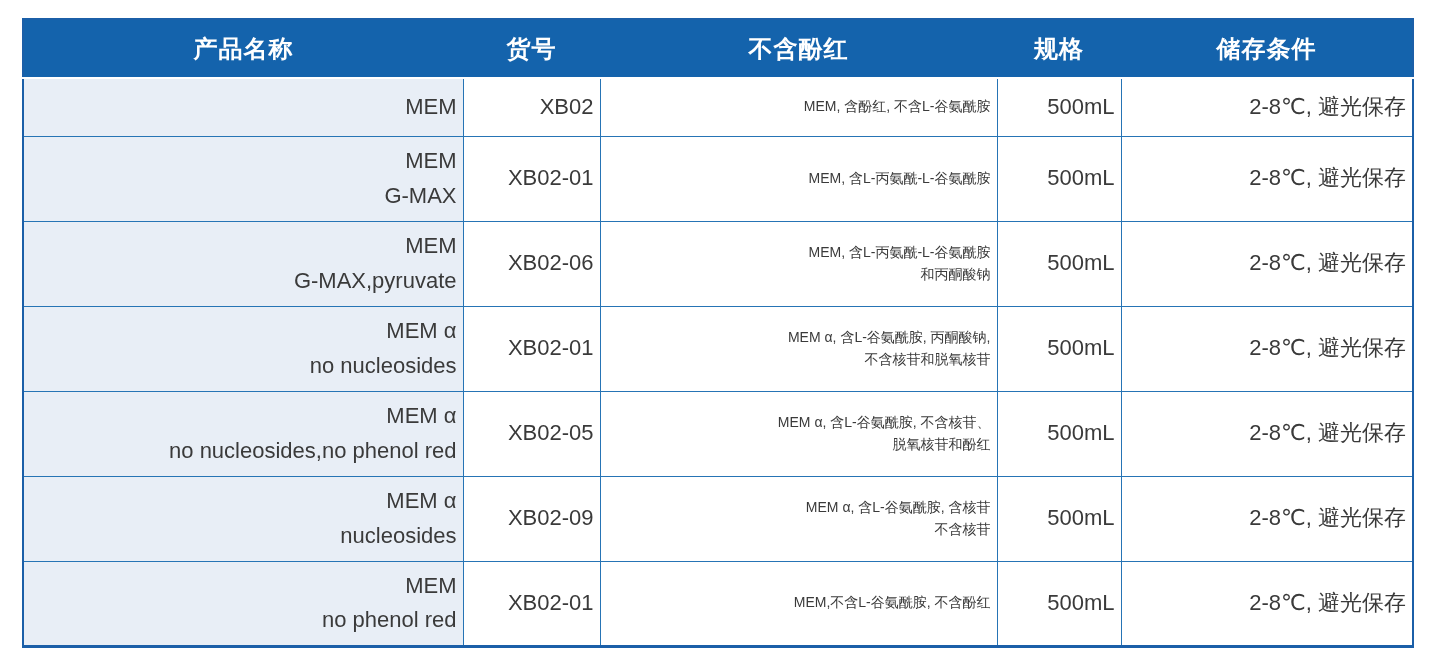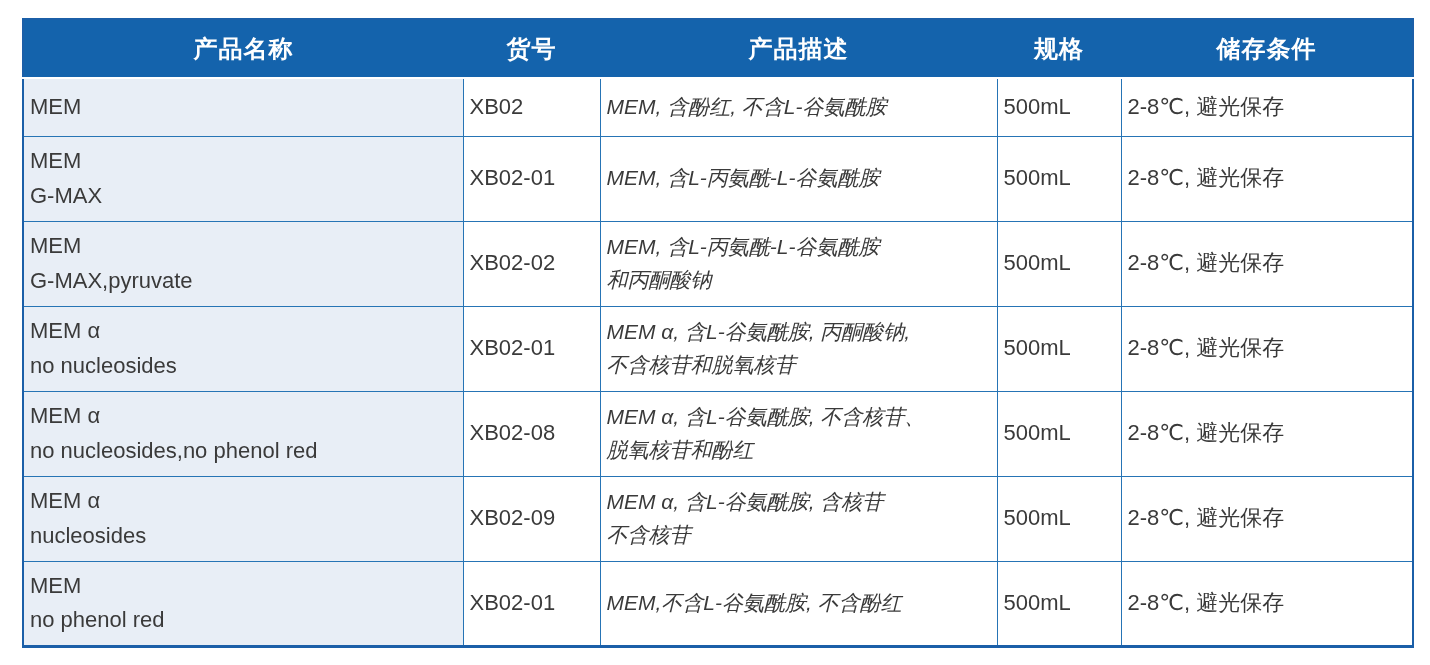--- a/index.html
+++ b/index.html
@@ -32,56 +32,55 @@
     font-weight: bold;
     height: 55px;
     text-align: center;
     vertical-align: middle;
     border: none;
     border-bottom: 2px solid #ffffff;
     letter-spacing: 1px;
   }
   table.product-table td {
     border: 1.5px solid #2674b5;
-    text-align: left;
+    text-align: right;
     vertical-align: middle;
     color: #3a3a3a;
     font-size: 22px;
     white-space: pre-line;
     line-height: 1.55;
     padding: 0 6px;
     box-sizing: border-box;
   }
   table.product-table td.cell-name {
     background: #e8eef6;
   }
   table.product-table td.cell-desc {
-    font-size: 21px;
-    font-style: italic;
+    font-size: 14px;
   }
   tr.row-first td { height: 58px; }
   tr.row-tall td  { height: 85px; }
 </style>
 </head>
 <body>
 
 <div class="canvas">
   <table class="product-table">
     <colgroup>
       <col style="width:440px">
       <col style="width:137px">
       <col style="width:397px">
       <col style="width:124px">
       <col style="width:292px">
     </colgroup>
     <thead>
       <tr>
         <th>产品名称</th>
         <th>货号</th>
-        <th>产品描述</th>
+        <th>不含酚红</th>
         <th>规格</th>
         <th>储存条件</th>
       </tr>
     </thead>
     <tbody>
       <tr class="row-first">
         <td class="cell-name">MEM</td>
         <td class="cell-code">XB02</td>
         <td class="cell-desc">MEM, 含酚红, 不含L-谷氨酰胺</td>
         <td class="cell-spec">500mL</td>
@@ -91,39 +90,39 @@
         <td class="cell-name">MEM
 G-MAX</td>
         <td class="cell-code">XB02-01</td>
         <td class="cell-desc">MEM, 含L-丙氨酰-L-谷氨酰胺</td>
         <td class="cell-spec">500mL</td>
         <td class="cell-storage">2-8℃, 避光保存</td>
       </tr>
       <tr class="row-tall">
         <td class="cell-name">MEM
 G-MAX,pyruvate</td>
-        <td class="cell-code">XB02-02</td>
+        <td class="cell-code">XB02-06</td>
         <td class="cell-desc">MEM, 含L-丙氨酰-L-谷氨酰胺
 和丙酮酸钠</td>
         <td class="cell-spec">500mL</td>
         <td class="cell-storage">2-8℃, 避光保存</td>
       </tr>
       <tr class="row-tall">
         <td class="cell-name">MEM α
 no nucleosides</td>
         <td class="cell-code">XB02-01</td>
         <td class="cell-desc">MEM α, 含L-谷氨酰胺, 丙酮酸钠,
 不含核苷和脱氧核苷</td>
         <td class="cell-spec">500mL</td>
         <td class="cell-storage">2-8℃, 避光保存</td>
       </tr>
       <tr class="row-tall">
         <td class="cell-name">MEM α
 no nucleosides,no phenol red</td>
-        <td class="cell-code">XB02-08</td>
+        <td class="cell-code">XB02-05</td>
         <td class="cell-desc">MEM α, 含L-谷氨酰胺, 不含核苷、
 脱氧核苷和酚红</td>
         <td class="cell-spec">500mL</td>
         <td class="cell-storage">2-8℃, 避光保存</td>
       </tr>
       <tr class="row-tall">
         <td class="cell-name">MEM α
 nucleosides</td>
         <td class="cell-code">XB02-09</td>
         <td class="cell-desc">MEM α, 含L-谷氨酰胺, 含核苷

